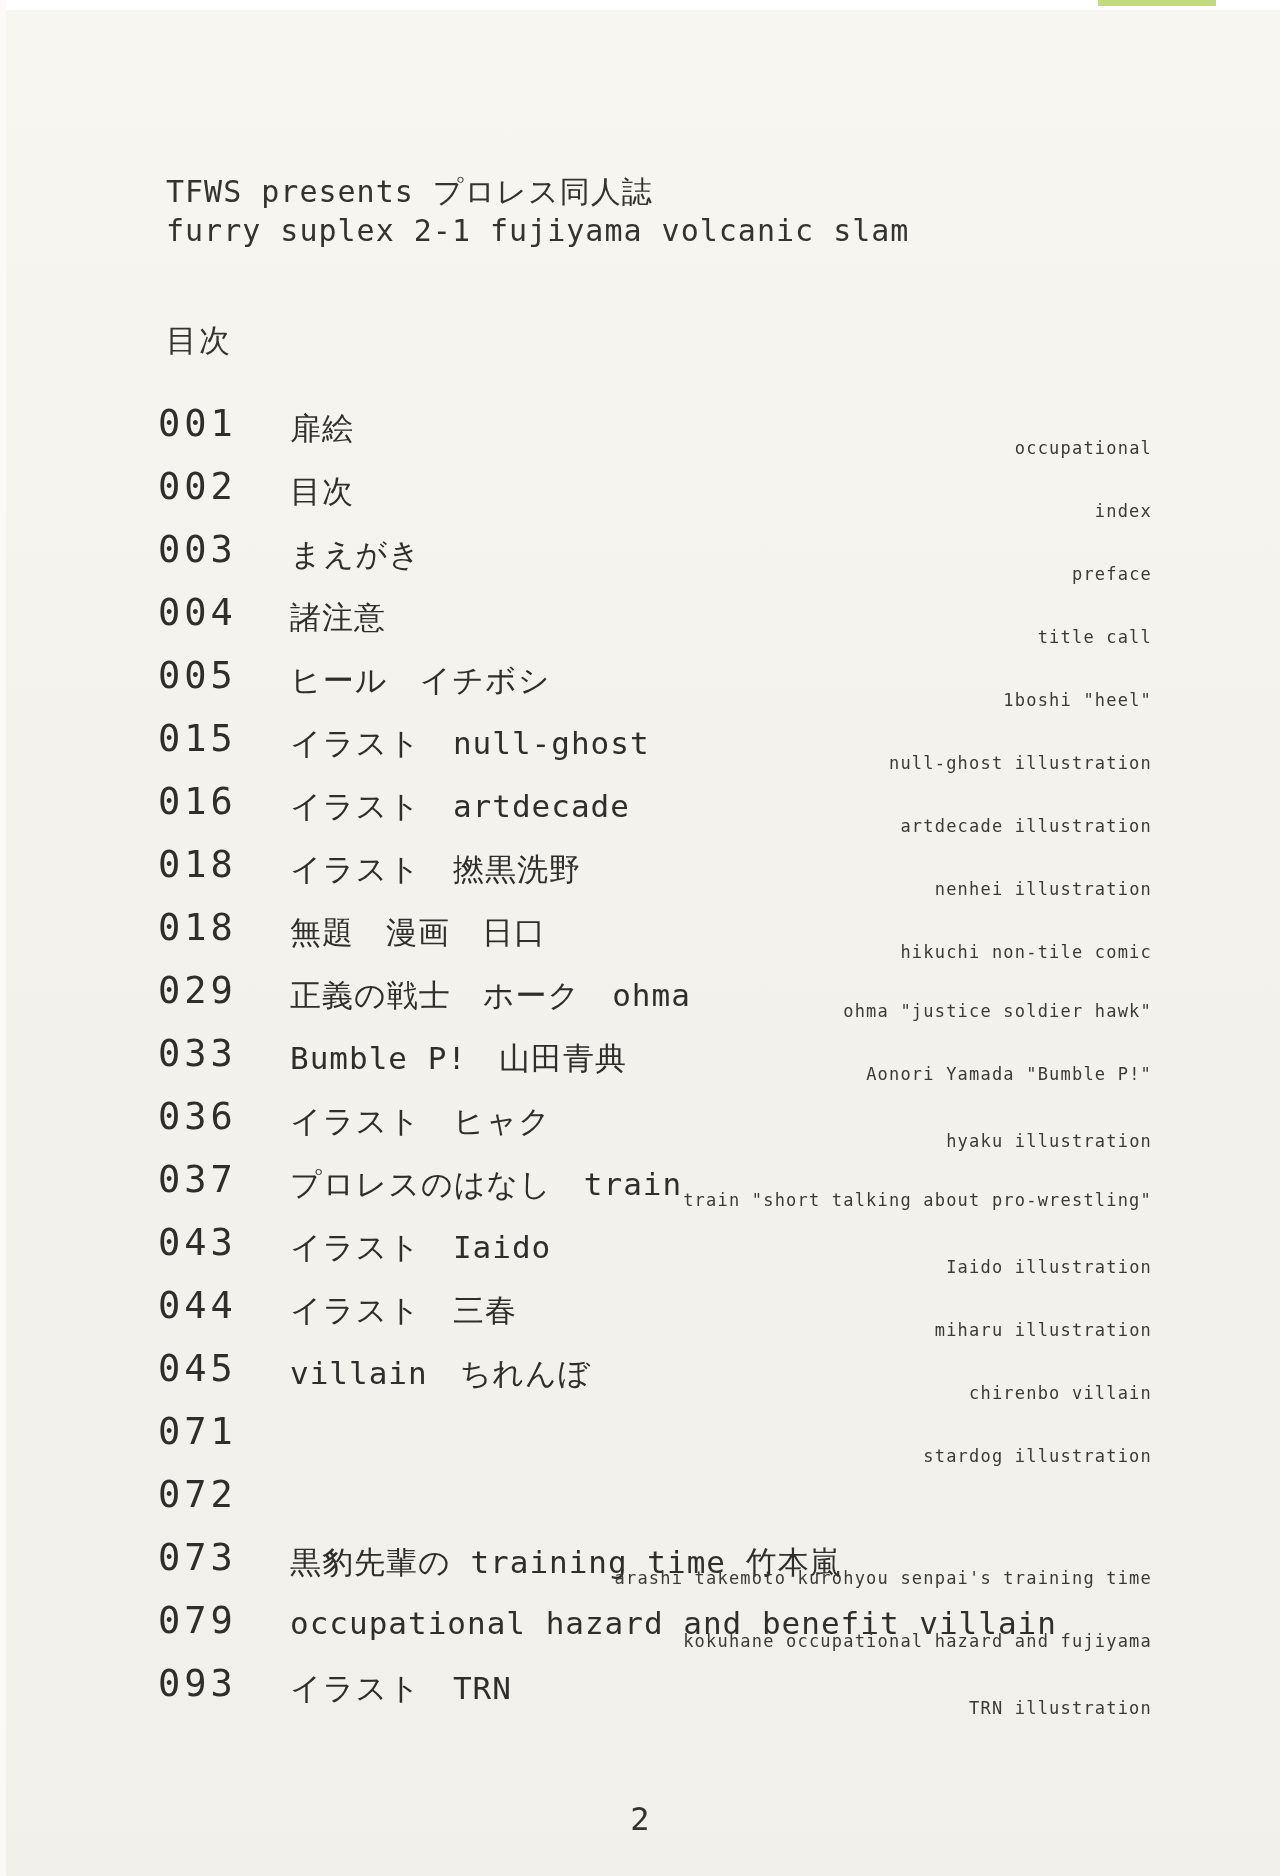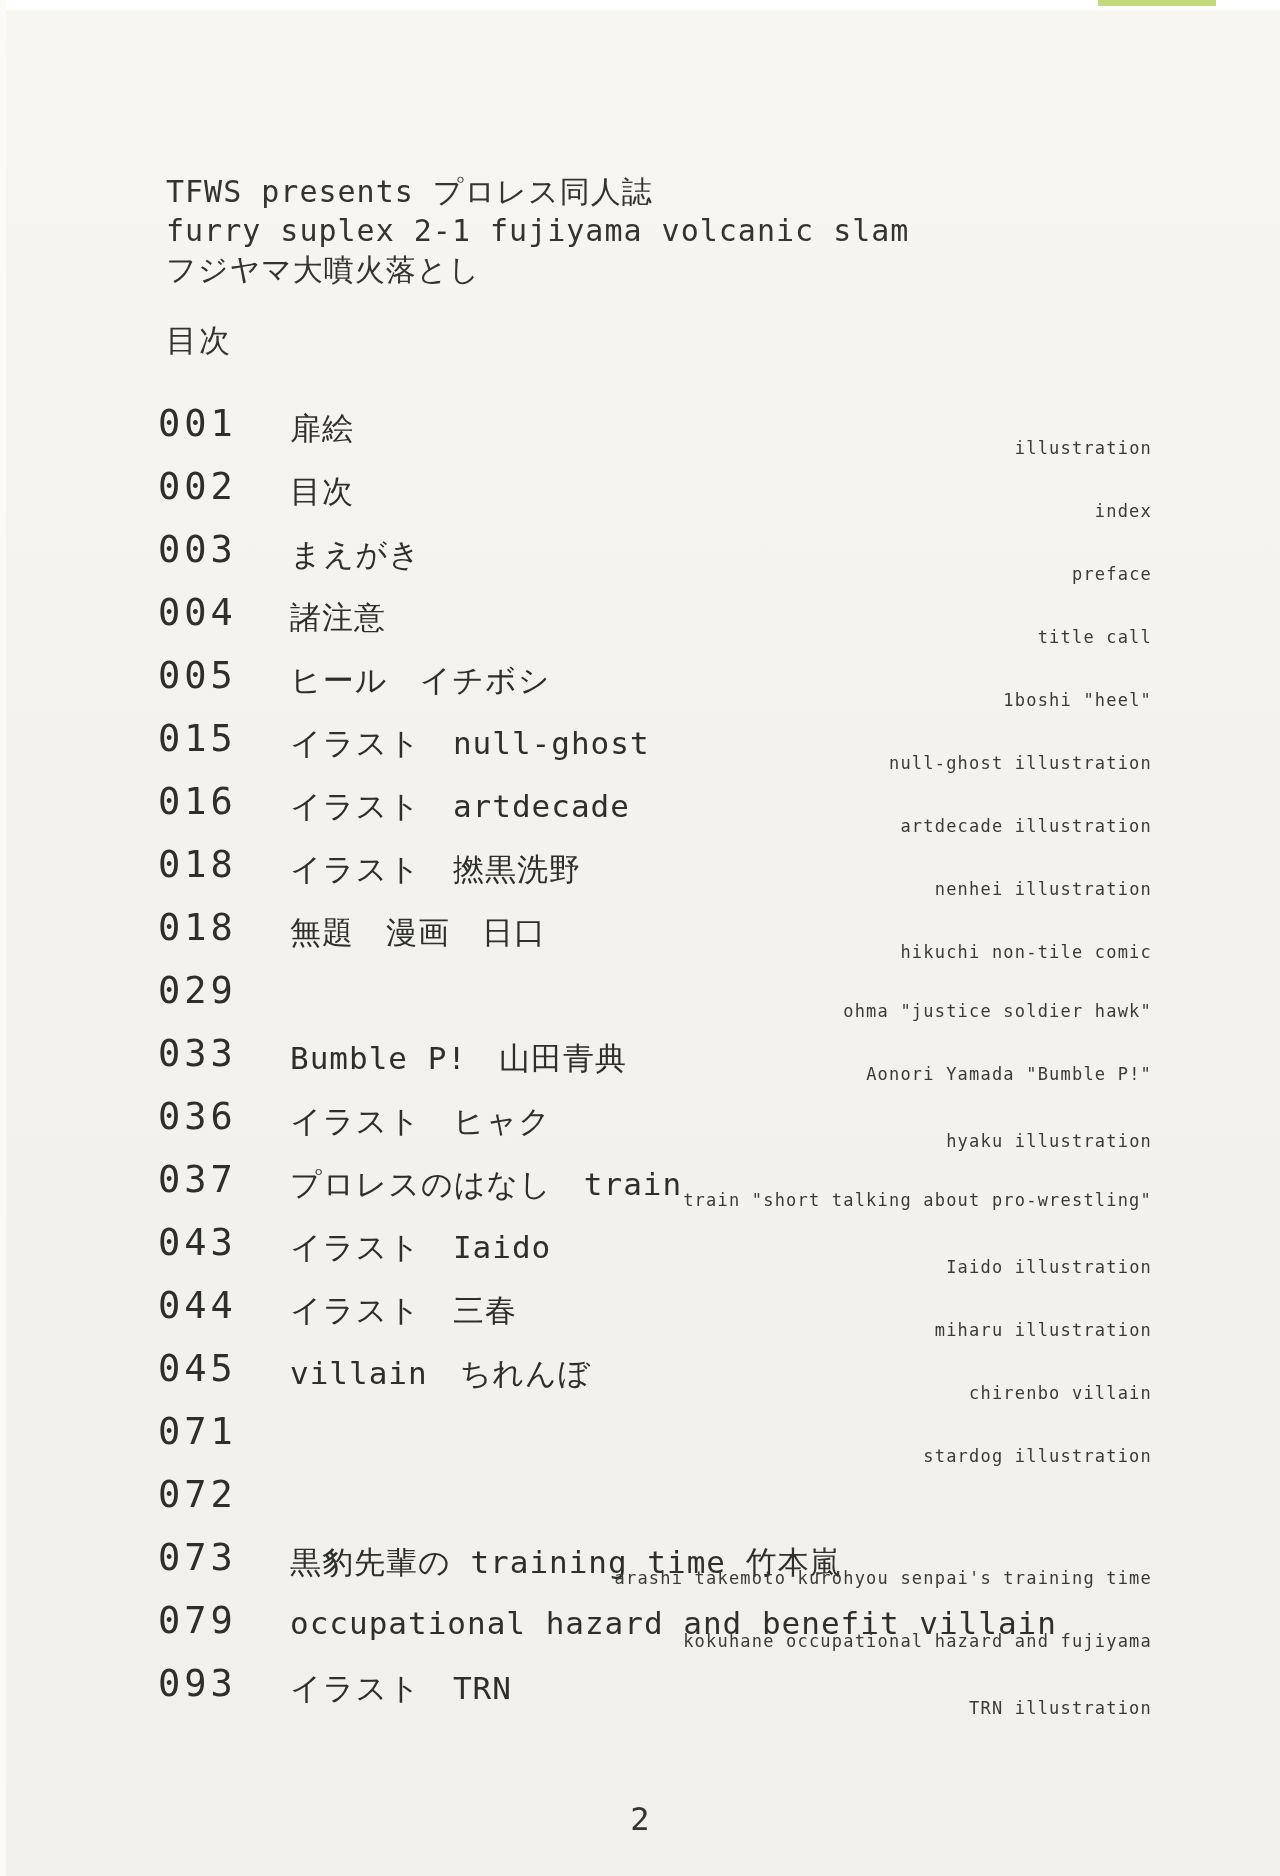--- a/index.html
+++ b/index.html
@@ -119,31 +119,30 @@
 <body>
 
 <div class="page">
   <div class="edge-top"></div>
   <div class="edge-left"></div>
   <div class="green-mark"></div>
 
   <div class="header">
     <div>TFWS presents  プロレス同人誌</div>
     <div>furry suplex 2-1 fujiyama volcanic slam</div>
-    <div>フジヤマ大噴火落とし</div>
   </div>
 
   <div class="toc-label">目次</div>
 
   <div class="toc">
 
     <div class="row">
       <span class="num">001</span>
       <span class="jp">扉絵</span>
-      <span class="en">illustration</span>
+      <span class="en">occupational</span>
     </div>
 
     <div class="row">
       <span class="num">002</span>
       <span class="jp">目次</span>
       <span class="en">index</span>
     </div>
 
     <div class="row">
       <span class="num">003</span>
@@ -182,20 +181,21 @@
     </div>
 
     <div class="row">
       <span class="num">018</span>
       <span class="jp">無題　漫画　日口</span>
       <span class="en">hikuchi non-tile comic</span>
     </div>
 
     <div class="row">
       <span class="num">029</span>
+      <span class="jp">正義の戦士　ホーク　ohma</span>
       <span class="en tight">ohma "justice soldier hawk"</span>
     </div>
 
     <div class="row">
       <span class="num">033</span>
       <span class="jp">Bumble P!　山田青典</span>
       <span class="en tight">Aonori Yamada "Bumble P!"</span>
     </div>
 
     <div class="row">

